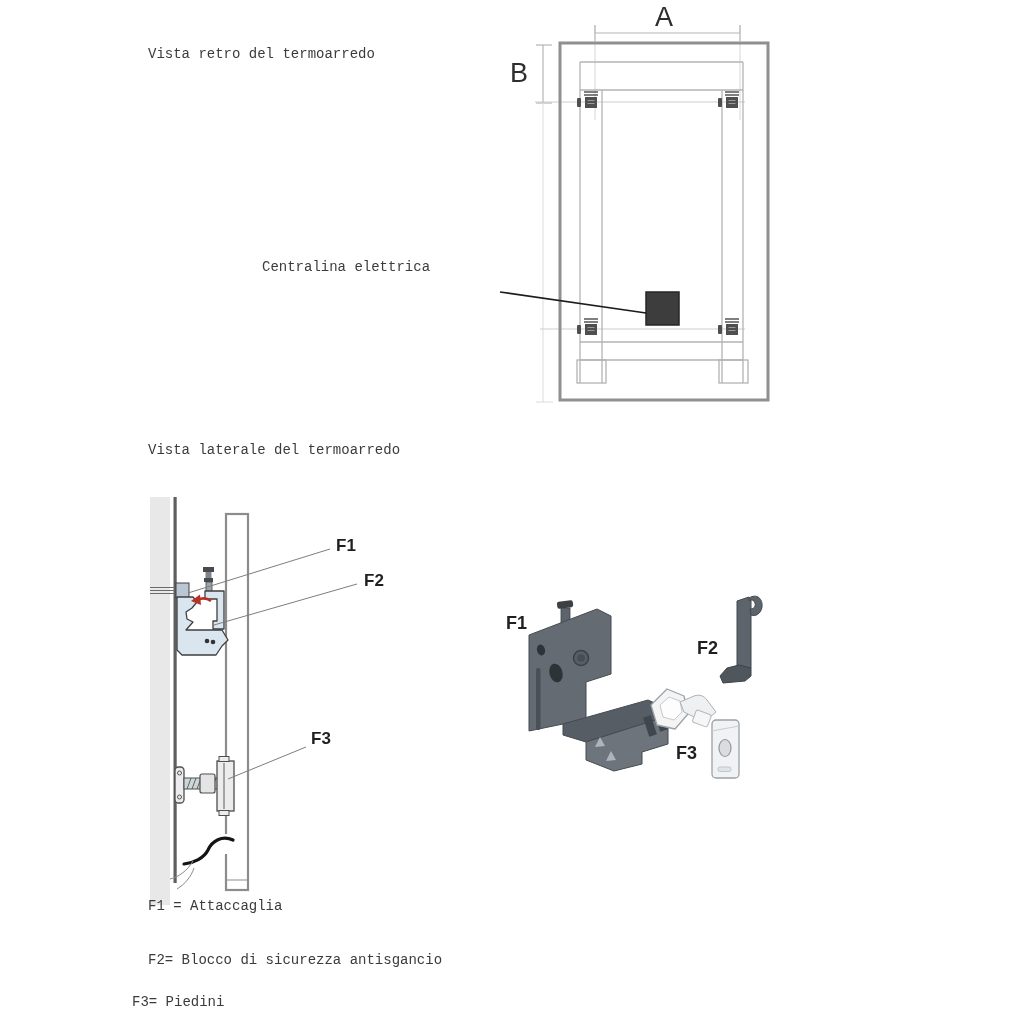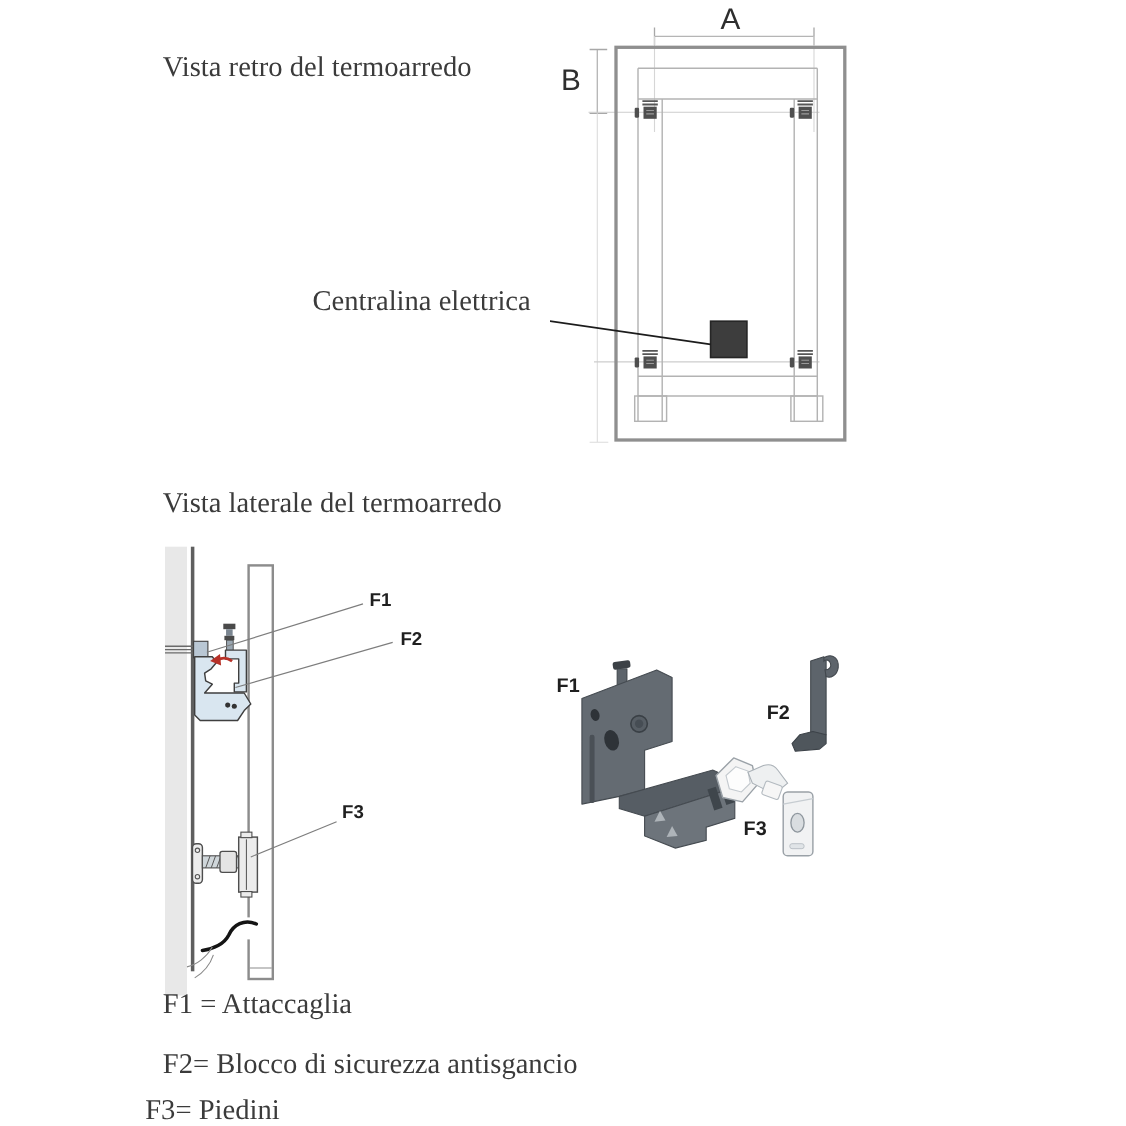--- a/index.html
+++ b/index.html
@@ -1,36 +1,36 @@
 <!DOCTYPE html>
 <html><head>
 <meta charset="utf-8">
 <style>
   html,body{margin:0;padding:0;}
   body{
     width:1024px;height:1024px;position:relative;background:#ffffff;
     font-family:"Liberation Serif", serif;color:#3b3b3b;overflow:hidden;
   }
   .abs{position:absolute;}
-  .t-serif{font-family:Liberation Serif, serif;font-size:26px;color:#3b3b3b;white-space:nowrap;}
+  .t-serif{font-family:Liberation Mono, monospace;font-size:14px;color:#3b3b3b;white-space:nowrap;}
   .dim-label{font-family:"Liberation Sans", sans-serif;font-size:27px;color:#2e2e2e;}
   .f-label{font-family:"Liberation Sans", sans-serif;font-size:17px;font-weight:600;color:#1f1f1f;}
   .p-label{font-family:"Liberation Sans", sans-serif;font-size:18px;font-weight:600;color:#1f1f1f;}
   svg{display:block;}
 </style>
 </head>
 <body>
 
 <div class="abs t-serif" style="left:148px;top:46px;">Vista retro del termoarredo</div>
 
 <div class="abs dim-label" style="left:655px;top:2px;">A</div>
 
 <div class="abs dim-label" style="left:510px;top:58px;">B</div>
 
-<div class="abs t-serif" style="left:284px;top:259px;text-align:right;">Centralina elettrica</div>
+<div class="abs t-serif" style="left:262px;top:259px;text-align:right;">Centralina elettrica</div>
 
 <svg class="abs" style="left:500px;top:0px;" width="292" height="432" viewBox="500 0 292 432">
   <defs>
     <g id="bk">
       <path d="M-7,-10 H7 M-7,-7 H7" stroke="#565656" stroke-width="1.6" fill="none"></path>
       <rect x="-6" y="-5" width="12" height="11" fill="#4f4f4f"></rect>
       <path d="M-3.5,-1.5 H3.5 M-3.5,1.5 H3.5" stroke="#9a9a9a" stroke-width="1" fill="none"></path>
       <rect x="-14" y="-4" width="4" height="9" rx="1" fill="#4f4f4f"></rect>
     </g>
   </defs>

